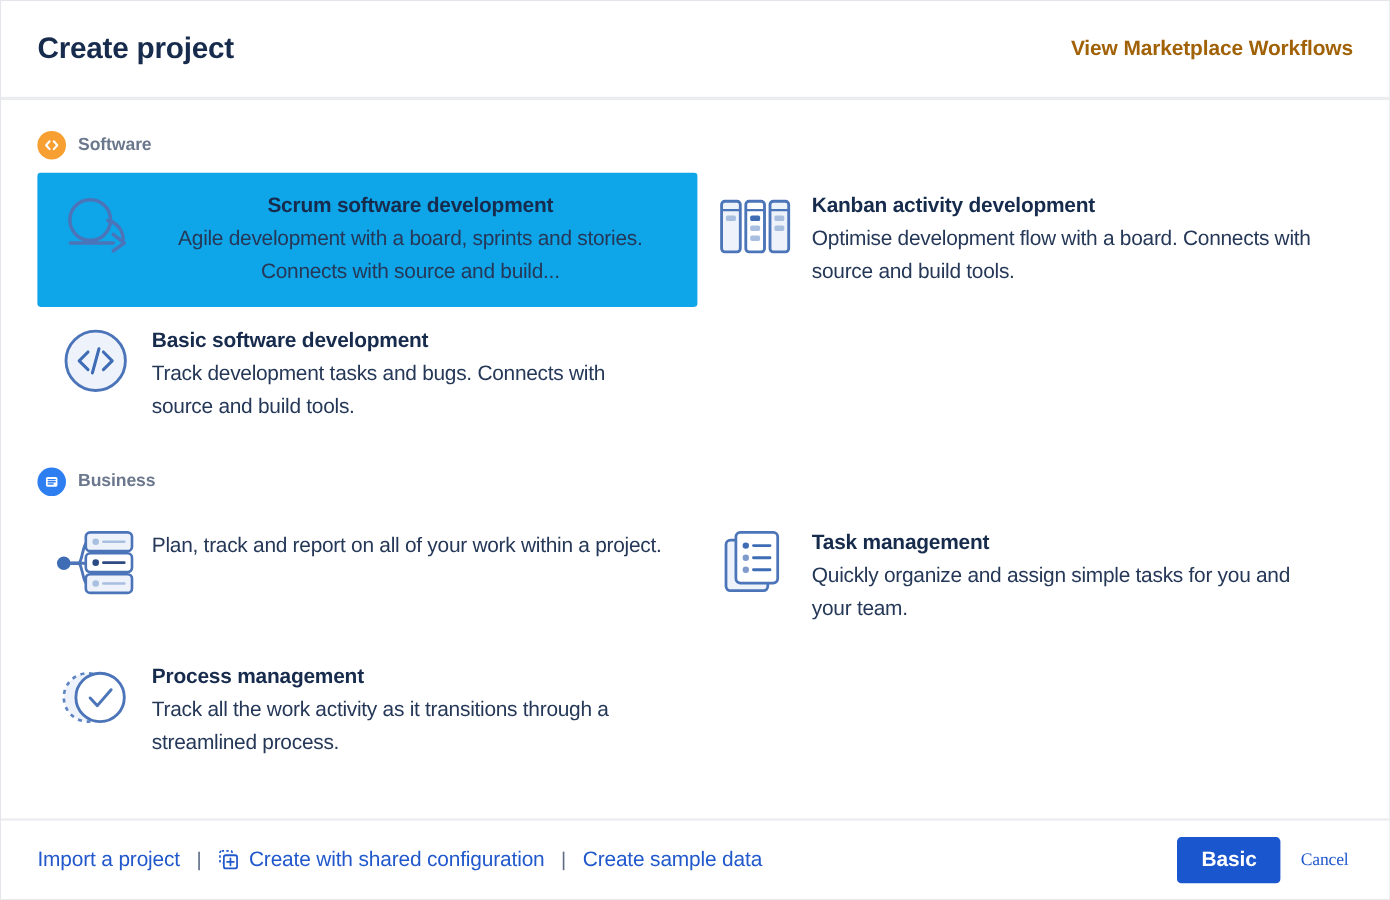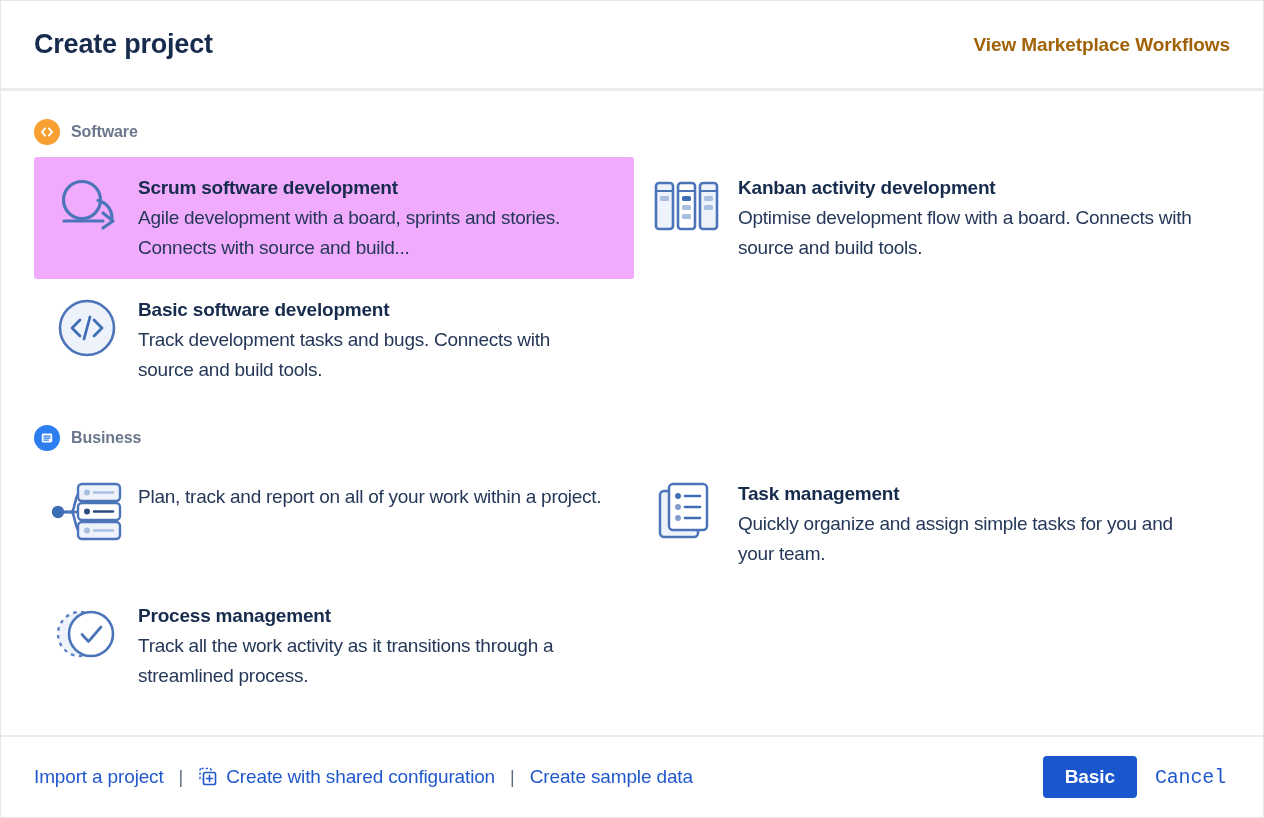--- a/index.html
+++ b/index.html
@@ -94,21 +94,21 @@
   .template-card {
     display: flex;
     align-items: flex-start;
     gap: 15px;
     padding: 17px 14px 16px 17px;
     box-sizing: border-box;
     border-radius: 3px;
     cursor: pointer;
     background: transparent;
   }
-  .template-card.selected { background: #f0abfc; }
+  .template-card.selected { background: #0ea5e9; text-align: center; }
 
   .card-icon {
     width: 72px;
     height: 72px;
     flex: 0 0 auto;
     display: flex;
     align-items: center;
     justify-content: center;
     margin-top: -4px;
   }
@@ -124,21 +124,21 @@
   .card-desc {
     font-size: 19px;
     color: #253858;
     line-height: 30px;
     max-width: 470px;
     letter-spacing: -0.25px;
   }
 
   
   .dialog-footer {
-    height: 82px;
+    height: 73px;
     flex: 0 0 auto;
     box-sizing: border-box;
     padding: 0 33px;
     border-top: 2px solid #EBECF0;
     display: flex;
     align-items: center;
     justify-content: space-between;
     background: #ffffff;
   }
   .footer-left {
@@ -173,24 +173,24 @@
     border: none;
     border-radius: 4px;
     padding: 10px 22px;
     cursor: pointer;
     font-family: "Liberation Sans", sans-serif;
     letter-spacing: -0.1px;
   }
   .btn-cancel {
     background: transparent;
     color: #2159CC;
-    font-size: 20px;
+    font-size: 16px;
     border: none;
     cursor: pointer;
-    font-family: Liberation Mono, monospace;
+    font-family: Liberation Serif, serif;
     padding: 6px 4px;
     letter-spacing: -0.15px;
   }
   svg { display: block; }
 </style>
 </head>
 <body>
 
 <div class="dialog">
 

